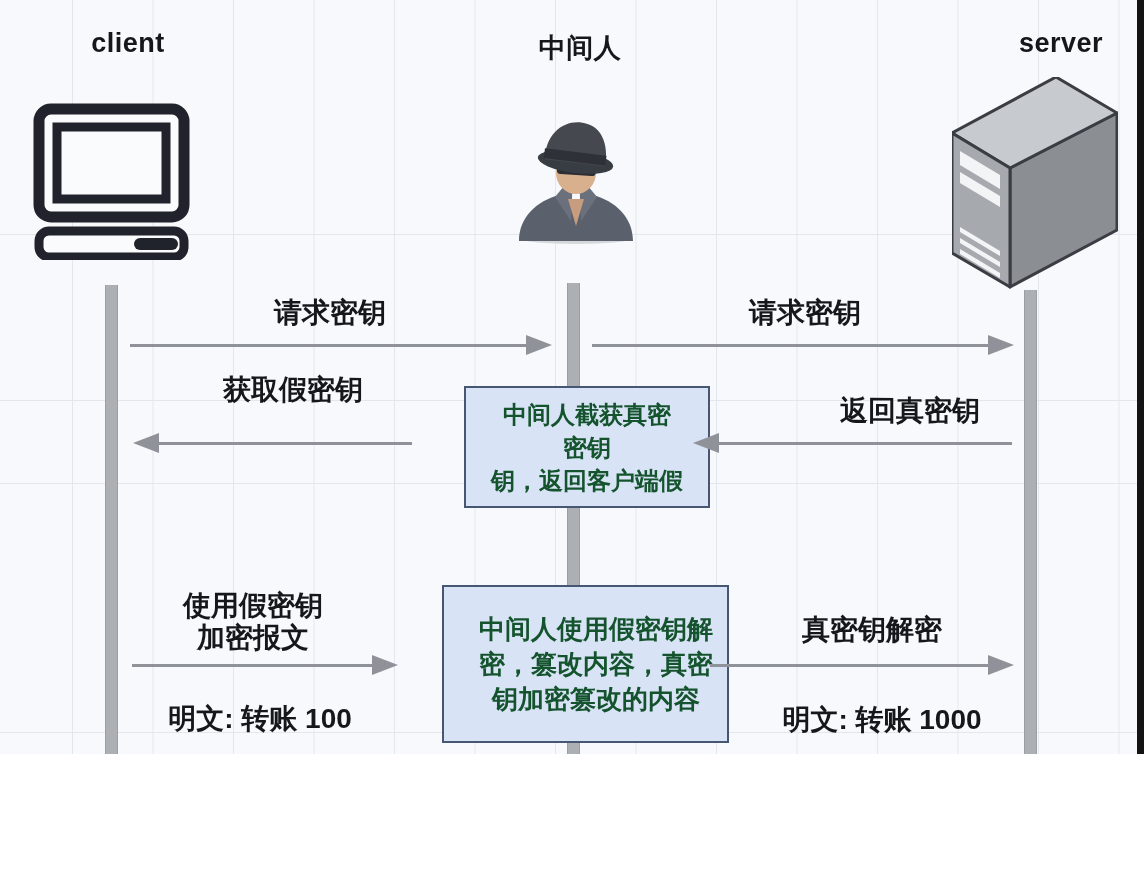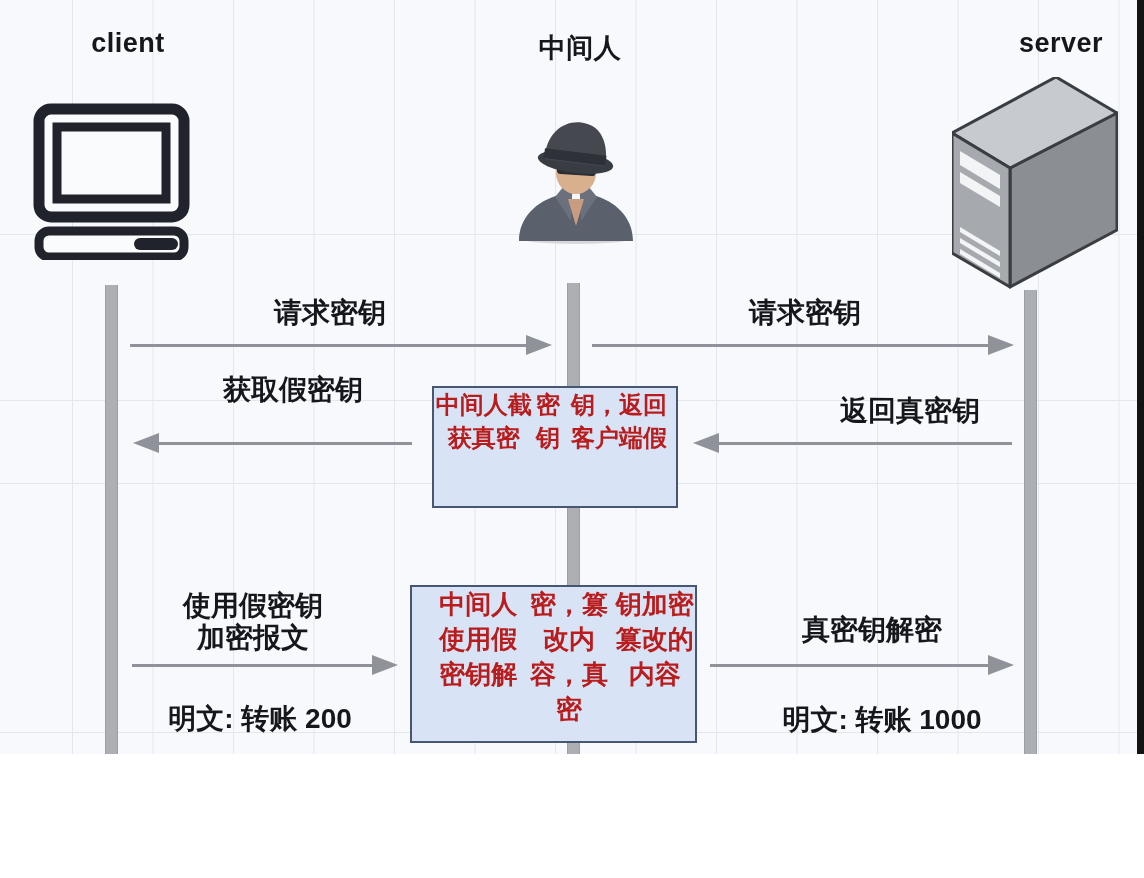--- a/index.html
+++ b/index.html
@@ -25,22 +25,22 @@
   .arrow{position:absolute;height:20px;}
   .arrow .shaft{position:absolute;top:9px;height:3px;background:#8f9399;}
   .arrow .head{position:absolute;top:0;width:0;height:0;border-top:10px solid transparent;border-bottom:10px solid transparent;}
   .arrow.right .shaft{left:0;right:24px;}
   .arrow.right .head{right:0;border-left:26px solid #8f9399;}
   .arrow.left .shaft{left:24px;right:0;}
   .arrow.left .head{left:0;border-right:26px solid #8f9399;}
   .note{
     position:absolute;box-sizing:border-box;
     background:#d8e4f6;border:2px solid #475672;
-    display:flex;flex-direction:row;justify-content:center;
-    text-align:center;font-weight:600;color:#b91c1c;
+    display:flex;flex-direction:column;justify-content:center;
+    text-align:center;font-weight:600;color:#14532d;margin-left:32px;
   }
   .note.n1{font-size:24px;line-height:33px;}
   .note.n2{font-size:26px;line-height:35px;padding-left:21px;}
   .icon{position:absolute;}
 </style>
 </head>
 <body>
 
 <div class="canvas">
 
@@ -118,21 +118,21 @@
   </div>
 
   <div class="msg-label two-line" style="left:103px;top:590px;width:300px;">
     <div>使用假密钥</div>
     <div>加密报文</div>
   </div>
   <div class="arrow right" style="left:132px;top:655px;width:266px;">
     <div class="shaft"></div>
     <div class="head"></div>
   </div>
-  <div class="plain-label" style="left:110px;top:700px;width:300px;">明文: 转账 200</div>
+  <div class="plain-label" style="left:110px;top:700px;width:300px;">明文: 转账 100</div>
 
   <div class="note n2" style="left:410px;top:585px;width:287px;height:158px;">
     <div>中间人使用假密钥解</div>
     <div>密，篡改内容，真密</div>
     <div>钥加密篡改的内容</div>
   </div>
 
   <div class="msg-label" style="left:722px;top:611px;width:300px;">真密钥解密</div>
   <div class="arrow right" style="left:710px;top:655px;width:304px;">
     <div class="shaft"></div>

